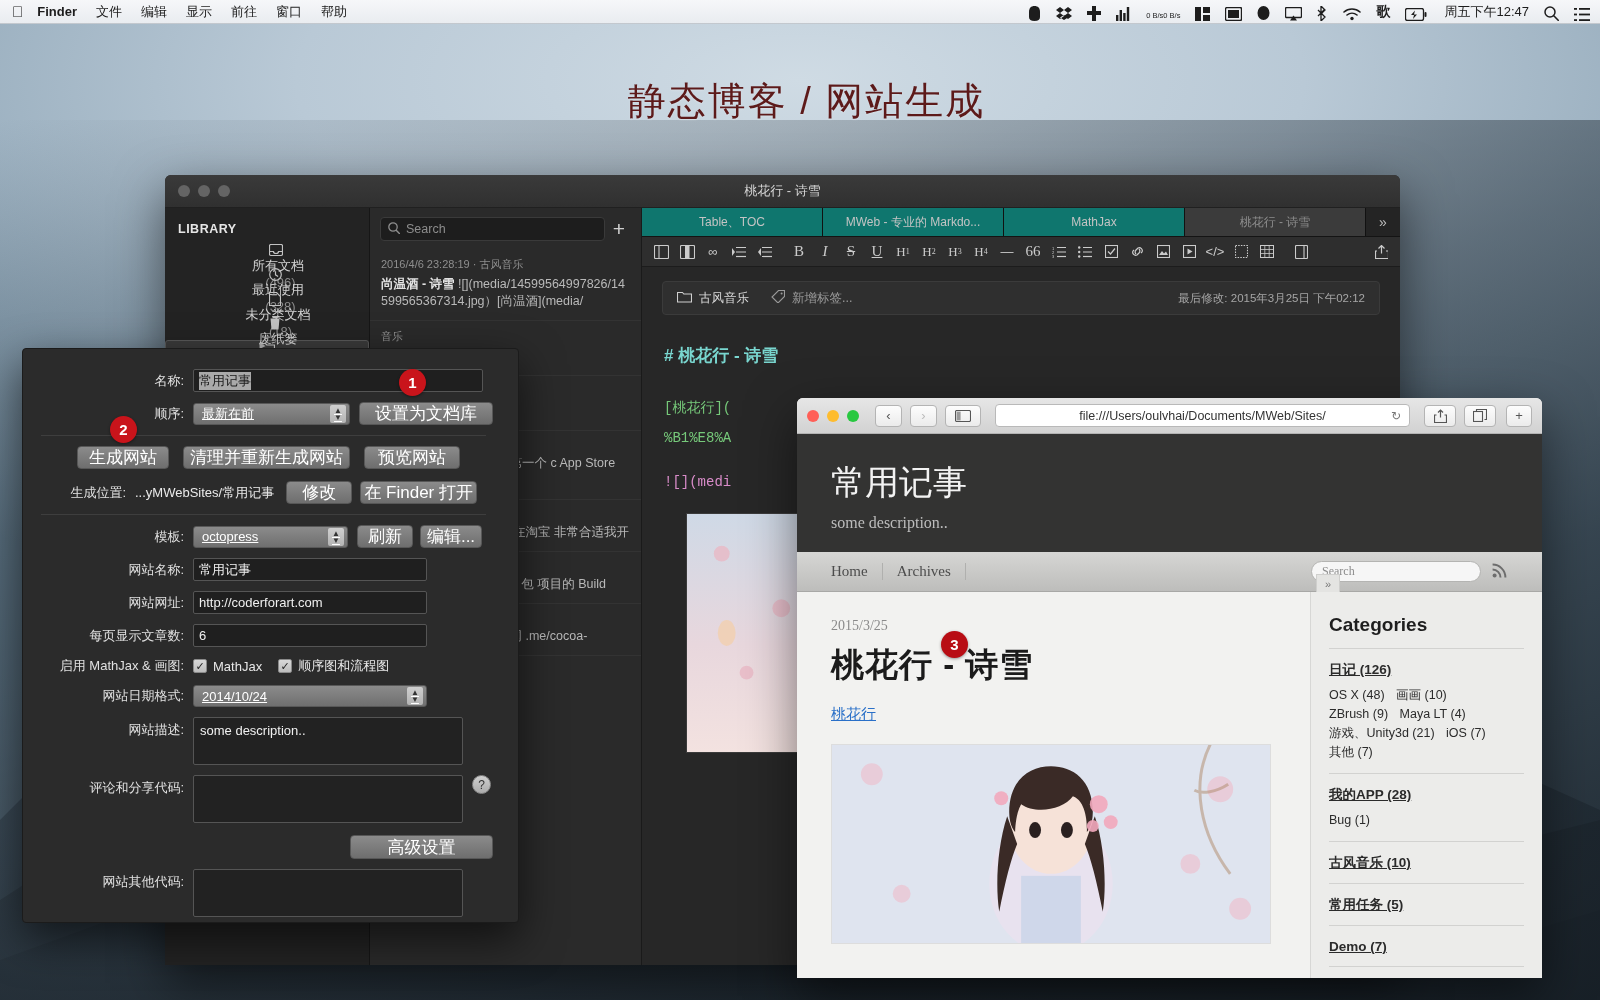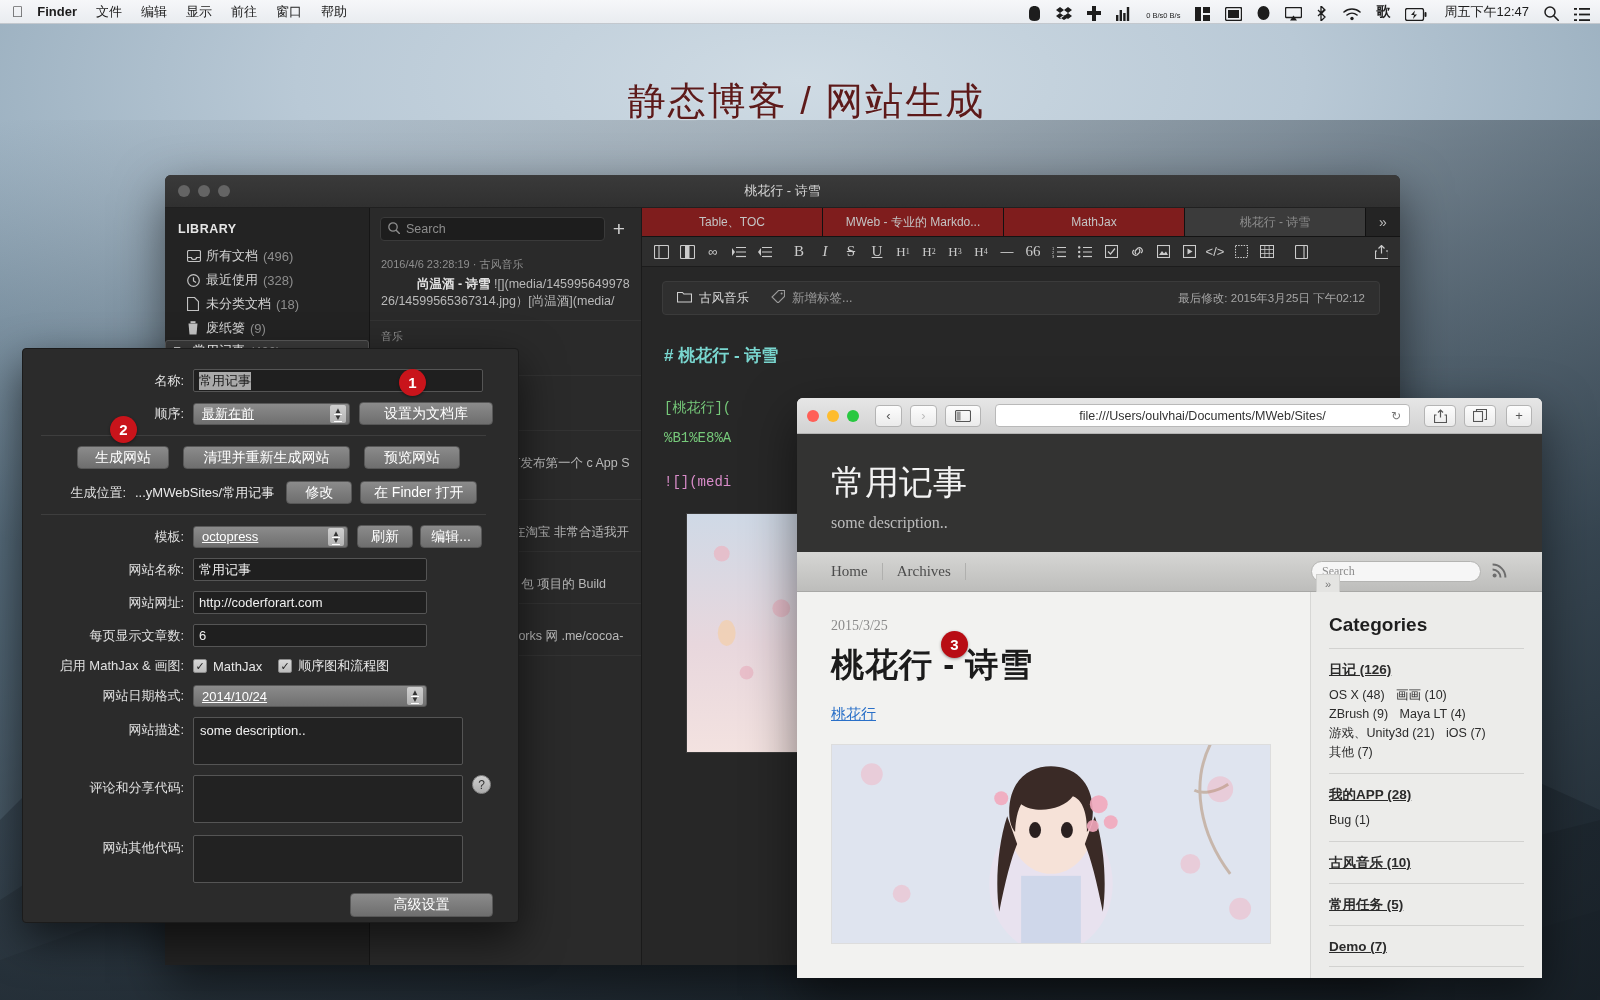--- a/index.html
+++ b/index.html
@@ -65,44 +65,44 @@
   #mweb-title .t{
     position:absolute; left:0; right:0; text-align:center; font-size:13px; color:#d8d8d8;
   }
   #mweb-body{ display:flex; height:757px; }
   
   #lib{
     width:205px; background:#232323; flex:none; padding-top:10px;
     border-right:1px solid #161616; color:#cfcfcf; font-size:13px;
   }
   #lib h2{ font-size:12.5px; font-weight:bold; color:#e6e6e6; letter-spacing:.5px; padding:4px 0 8px 13px; }
-  .libitem{ display:flex; align-items:center; height:24px; padding-left:22px; color:#d2d2d2; }
+  .libitem{ display:flex; align-items:center; height:24px; padding-left:22px; color:#d2d2d2;flex-direction:column; }
   .libitem.sel{ background:#3a3a3a; }
   .libitem .ic{ width:19px; flex:none; display:flex; align-items:center; color:#c2c2c2; }
   .libitem .cnt{ color:#8e8e8e; margin-left:5px; }
   .libitem .tri{ position:absolute; margin-left:-14px; font-size:8px; color:#b0b0b0; }
   .libitem .nm{ white-space:nowrap; }
   
   #doclist{ width:272px; flex:none; background:#2a2a2a; border-right:1px solid #1a1a1a; }
   #searchrow{ display:flex; align-items:center; padding:9px 8px 8px 10px; }
   #searchbox{
     flex:1; height:24px; background:#1d1d1d; border:1px solid #3a3a3a; border-radius:4px;
     display:flex; align-items:center; padding:0 7px; color:#8d8d8d; font-size:12.5px; gap:6px;
   }
   #addbtn{ color:#cfcfcf; font-size:21px; padding:0 8px; line-height:20px; }
   .doc{ padding:8px 11px 10px 11px; border-bottom:1px solid #333; }
   .doc .meta{ font-size:11px; color:#8f8f8f; margin-bottom:4px; }
   .doc .body{ font-size:12.5px; color:#b9b9b9; line-height:17px; word-break:break-all; }
-  .doc .body b{ color:#e2e2e2;margin-left:36px; }
+  .doc .body b{ color:#e2e2e2; }
   
   #editor{ flex:1; background:#272727; display:flex; flex-direction:column; }
   #tabs{ display:flex; height:29px; background:#1e1e1e; border-bottom:1px solid #141414; }
   .tab{
     flex:1; display:flex; align-items:center; justify-content:center;
-    font-size:12px; color:#c4c4c4; border-right:1px solid #111; background:#7f1d1d;
+    font-size:12px; color:#c4c4c4; border-right:1px solid #111; background:#0f766e;
   }
   .tab.active{ background:#3b3b3b; color:#8e8e8e; }
   #tabmore{ width:34px; display:flex; align-items:center; justify-content:center; color:#bdbdbd; font-size:14px; background:#242424;}
   #toolbar{
     height:30px; display:flex; align-items:center; gap:0px; padding:0 6px;
     background:#2e2e2e; border-bottom:1px solid #1c1c1c;
   }
   #toolbar .tb{
     width:26px; height:26px; display:flex; align-items:center; justify-content:center;
     color:#cbcbcb; font-size:13px;
@@ -137,21 +137,21 @@
     height:22px; background:linear-gradient(180deg,#8b8b8b,#6f6f6f); border:1px solid #585858;
     border-radius:3px; display:flex; align-items:center; padding:0 3px 0 8px; color:#fff; font-size:13px;text-decoration:underline;
   }
   .sel .arrows{
     margin-left:auto; width:16px; height:18px; background:linear-gradient(180deg,#cfcfcf,#b4b4b4);
     border-radius:2px; color:#333; font-size:8px; display:flex; flex-direction:column;
     align-items:center; justify-content:center; line-height:7px;
   }
   .btn{
     height:23px; background:linear-gradient(180deg,#8b8b8b,#6e6e6e); border:1px solid #575757;
-    border-radius:4px; color:#fff; font-size:14px; display:flex; align-items:center;
+    border-radius:4px; color:#fff; font-size:17px; display:flex; align-items:center;
     justify-content:center; padding:0 12px; white-space:nowrap;
   }
   .divider{ height:1px; background:#3e3e3e; margin:10px 18px; }
   .area{ background:#222; border:1px solid #555; border-radius:2px; color:#f0f0f0;
     font-size:13px; padding:5px 6px; }
   .chk{ display:flex; align-items:center; gap:6px; margin-right:16px; color:#e8e8e8; }
   .chk .bx{ width:14px; height:14px; background:linear-gradient(180deg,#d8d8d8,#bdbdbd);
     border:1px solid #8a8a8a; border-radius:2px; color:#222; font-size:11px;
     display:flex; align-items:center; justify-content:center; line-height:1; }
   .qmark{ width:19px; height:19px; border-radius:50%; background:linear-gradient(180deg,#cfcfcf,#ababab);
@@ -750,27 +750,27 @@
       <span class="lbl" style="padding-top:4px">网站描述:</span>
       <div class="area" style="width:270px;height:48px"><span>some description..</span></div>
     </div>
 
     <div class="row" style="align-items:flex-start;margin-bottom:12px">
       <span class="lbl" style="padding-top:4px">评论和分享代码:</span>
       <div class="area" style="width:270px;height:48px"><span></span></div>
       <div class="qmark">?</div>
     </div>
 
+    <div class="row" style="justify-content:flex-end;padding-right:11px;margin-top:6px">
+      <div class="btn" style="width:143px;height:24px">高级设置</div>
+    </div>
+
     <div class="row" style="align-items:flex-start">
       <span class="lbl" style="padding-top:4px">网站其他代码:</span>
       <div class="area" style="width:270px;height:48px"><span></span></div>
-    </div>
-
-    <div class="row" style="justify-content:flex-end;padding-right:11px;margin-top:6px">
-      <div class="btn" style="width:143px;height:24px">高级设置</div>
     </div>
   </div>
 </div>
 
 <div id="safari">
   <div id="s-chrome">
     <span class="tl">
       <i style="background:#ff5f57"></i>
       <i style="background:#febc2e"></i>
       <i style="background:#28c840"></i>

